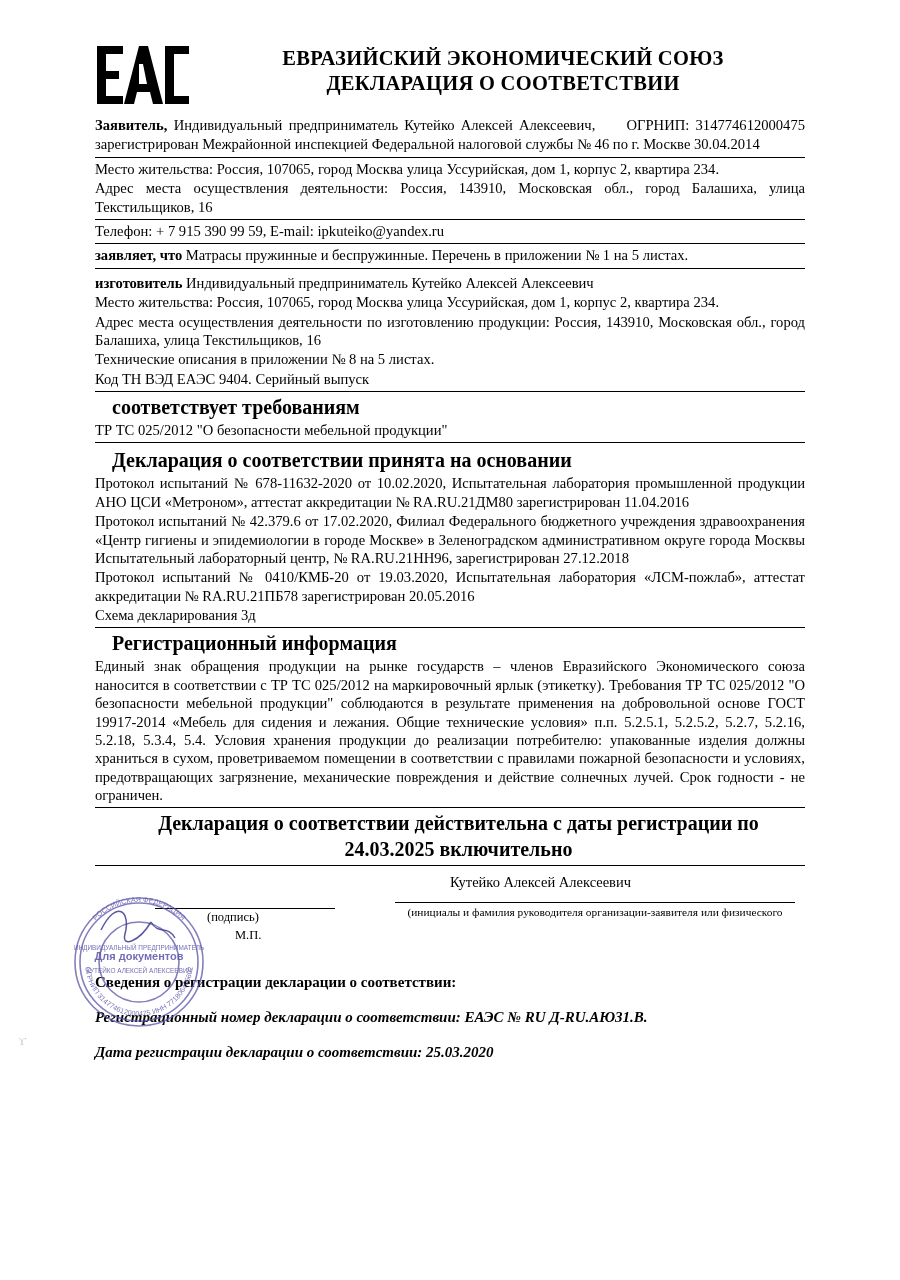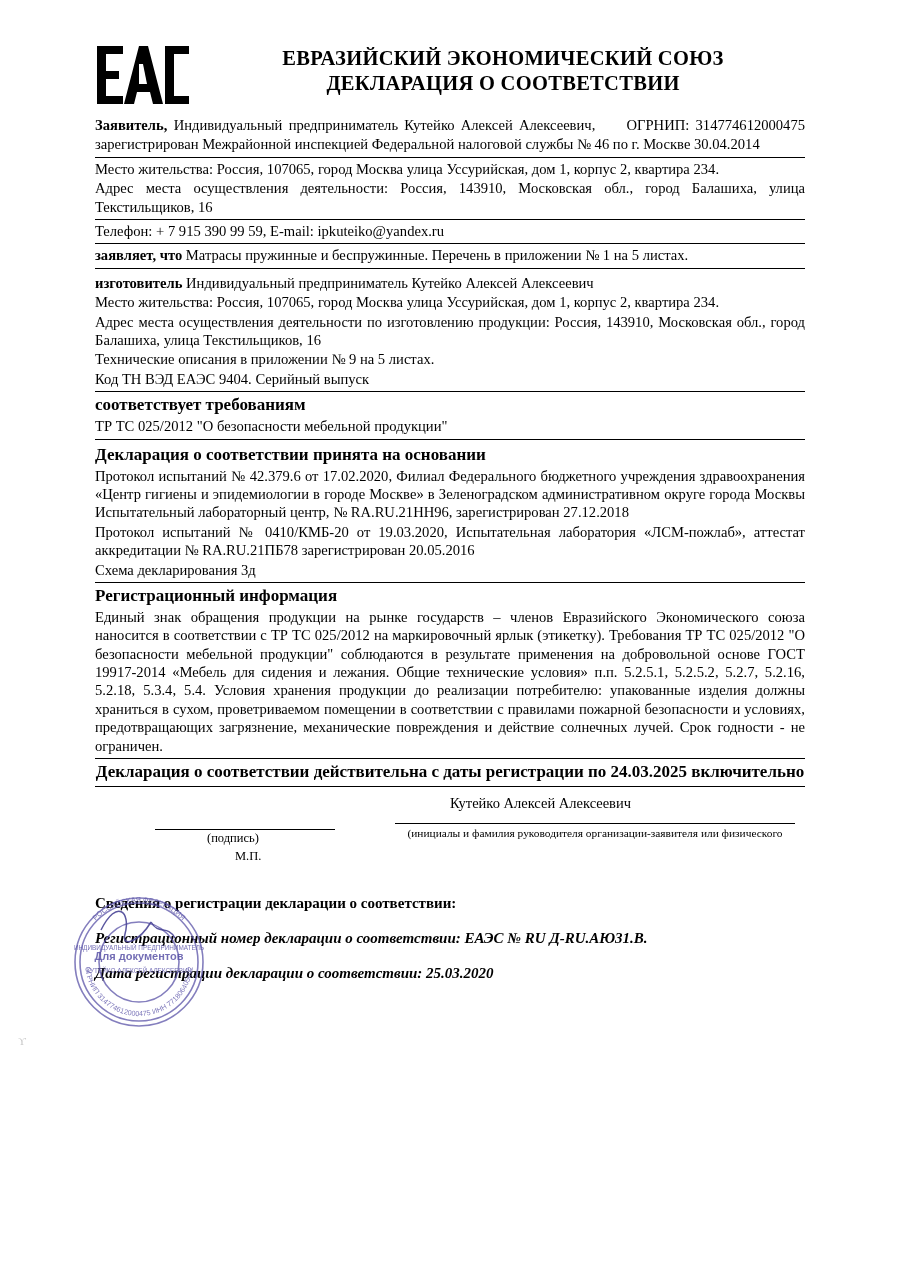--- a/index.html
+++ b/index.html
@@ -64,23 +64,24 @@
     line-height: 1.26;
     text-align: justify;
   }
   .block p {
     margin: 1px 0 1px 0;
   }
   .b { font-weight: bold; }
   .center { text-align: center; }
 
   .sec-head {
-    font-size: 17px;
+    font-size: 20px;
     font-weight: bold;
     line-height: 1.3;
+    margin-left: 17px;
   }
 
   .spacer-2 { height: 2px; }
 
   
   .declarant {
     font-size: 14.6px;
     line-height: 1.3;
     text-align: justify;
   }
@@ -222,35 +223,36 @@
 
     <div class="spacer-2"></div>
 
     <div class="block">
       <p>
         <span class="b">изготовитель</span>
         <span>Индивидуальный предприниматель Кутейко Алексей Алексеевич</span>
       </p>
       <p>Место жительства: Россия, 107065, город Москва улица Уссурийская, дом 1, корпус 2, квартира 234.</p>
       <p>Адрес места осуществления деятельности по изготовлению продукции: Россия, 143910, Московская обл., город  Балашиха, улица Текстильщиков, 16</p>
-      <p>Технические описания в приложении № 9 на 5 листах.</p>
+      <p>Технические описания в приложении № 8 на 5 листах.</p>
       <p>Код ТН ВЭД ЕАЭС 9404.  Серийный выпуск</p>
     </div>
     <div class="rule"></div>
 
     <div class="sec-head">соответствует требованиям</div>
     <div class="block">
       <p>ТР ТС 025/2012 "О безопасности мебельной продукции"</p>
     </div>
     <div class="rule"></div>
 
     <div class="spacer-2"></div>
 
     <div class="sec-head">Декларация о соответствии принята на основании</div>
     <div class="block">
+      <p>Протокол испытаний № 678-11632-2020 от 10.02.2020, Испытательная лаборатория промышленной продукции АНО ЦСИ «Метроном», аттестат аккредитации № RA.RU.21ДМ80 зарегистрирован 11.04.2016</p>
       <p>Протокол испытаний № 42.379.6 от 17.02.2020, Филиал Федерального бюджетного учреждения здравоохранения «Центр гигиены и эпидемиологии в городе Москве» в Зеленоградском административном округе города Москвы Испытательный лабораторный центр, № RA.RU.21НН96, зарегистрирован 27.12.2018</p>
       <p>Протокол испытаний № 0410/КМБ-20 от 19.03.2020, Испытательная лаборатория «ЛСМ-пожлаб», аттестат аккредитации № RA.RU.21ПБ78 зарегистрирован 20.05.2016</p>
       <p>Схема декларирования 3д</p>
     </div>
     <div class="rule"></div>
 
     <div class="sec-head">Регистрационный информация</div>
     <div class="block">
       <p>Единый знак обращения продукции на рынке государств – членов Евразийского Экономического союза наносится в соответствии с  ТР ТС 025/2012 на маркировочный ярлык (этикетку). Требования ТР ТС 025/2012 "О безопасности мебельной продукции" соблюдаются в результате применения на добровольной основе ГОСТ 19917-2014 «Мебель для сидения и лежания. Общие технические условия» п.п. 5.2.5.1, 5.2.5.2, 5.2.7, 5.2.16, 5.2.18, 5.3.4, 5.4. Условия хранения продукции до реализации потребителю: упакованные изделия должны храниться в сухом, проветриваемом помещении в соответствии с правилами пожарной безопасности и условиях, предотвращающих загрязнение, механические повреждения и действие солнечных лучей.  Срок годности - не ограничен.</p>
     </div>

